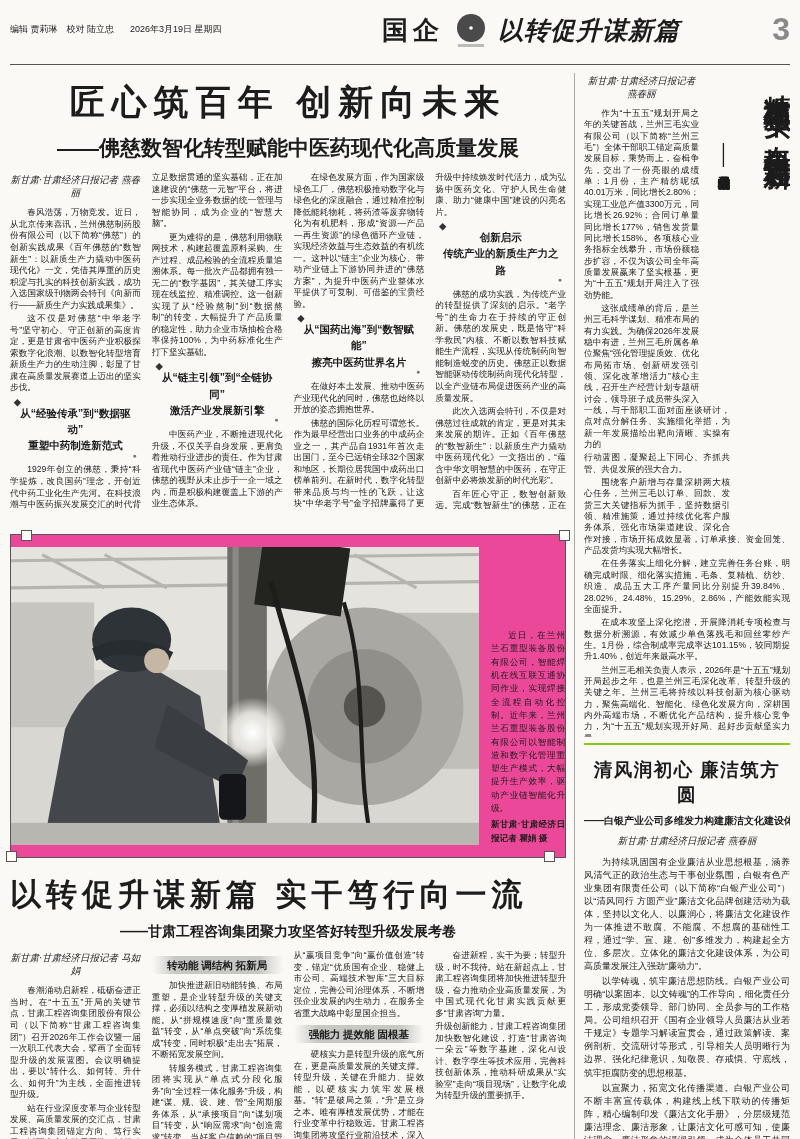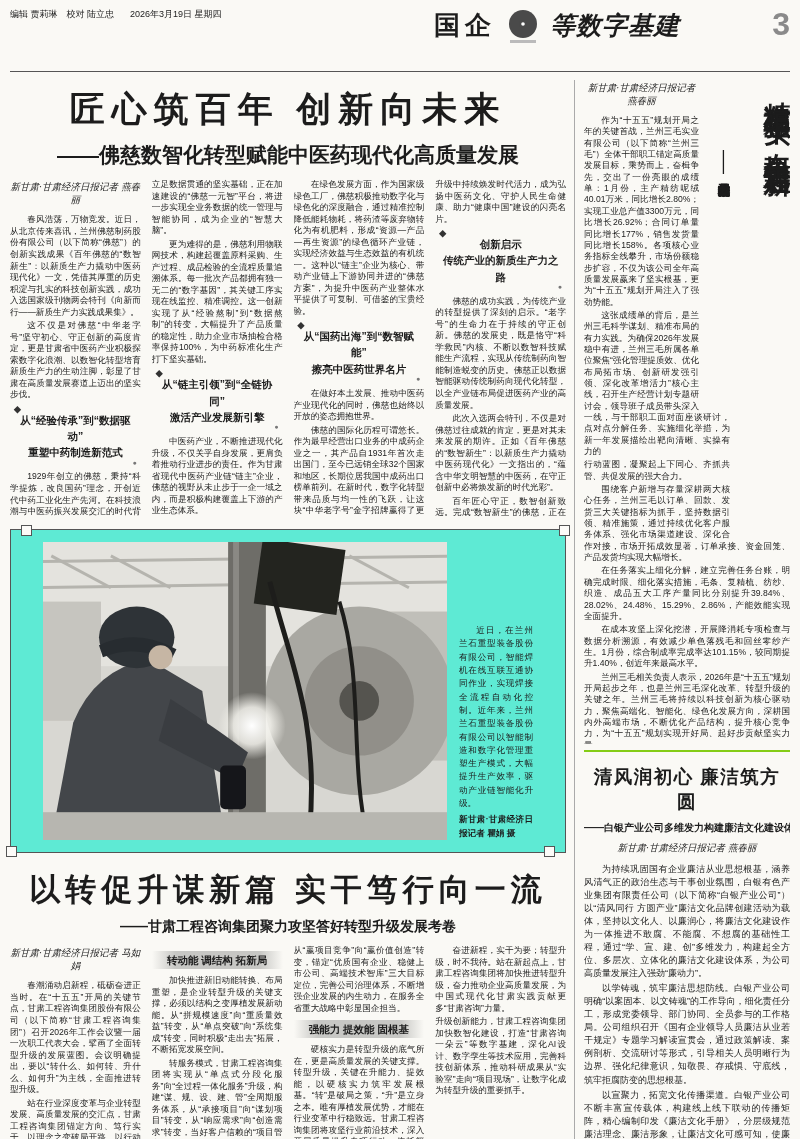--- a/index.html
+++ b/index.html
@@ -5,21 +5,21 @@
   html,body{margin:0;padding:0;}
   body{
     width:800px;height:1139px;overflow:hidden;
     background:#faf9f5;color:#1c1c1c;
     font-family:"Liberation Sans",sans-serif;
     position:relative;
   }
   .page{padding:8px 10px 0 10px;}
 
   
-  .hdr{display:flex;align-items:flex-start;border-bottom:1.5px solid #555;padding-bottom:19px;height:44px;}
+  .hdr{display:flex;align-items:center;border-bottom:1.5px solid #555;padding-bottom:12px;height:44px;}
   .hdr-left{flex:1;font-size:9px;color:#222;display:flex;gap:16px;align-items:flex-end;padding-bottom:2px;}
   .hdr-center{display:flex;align-items:center;gap:12px;}
   .section-label{font-size:26px;font-weight:900;letter-spacing:5px;}
   .logo{display:flex;flex-direction:column;align-items:center;gap:1px;}
   .logo-bar{width:26px;height:3px;background:#bbb;}
   .masthead{font-family:"DejaVu Serif",serif;font-style:italic;font-weight:900;font-size:25px;letter-spacing:1px;}
   .page-num{flex:0 0 110px;text-align:right;font-size:32px;font-weight:bold;color:#8a8a8a;line-height:1;padding-bottom:2px;}
 
   
   .content{display:flex;margin-top:8px;}
@@ -33,31 +33,31 @@
   .col{flex:1;font-size:8.6px;line-height:1.34;text-align:justify;overflow:hidden;min-width:0;}
   .a1 .col{height:338px;}
   .para{text-indent:2em;margin:0 0 2px;}
   .cont{text-indent:0;}
   .byline{text-align:center;font-family:"DejaVu Serif",serif;font-style:italic;font-size:9.5px;text-indent:0;margin:2px 0 8px;}
   .col-heading{font-weight:bold;text-align:center;white-space:pre-line;font-size:10.5px;line-height:1.55;margin:8px 3px;padding:3px 0;position:relative;}
   .col-heading::before{content:"◆";position:absolute;left:1px;top:-6px;font-size:9px;color:#333;}
   .col-heading::after{content:"●";position:absolute;right:1px;bottom:-5px;font-size:7px;color:#777;}
 
   
-  .photo-wrap{margin-top:12px;border:1px solid #555;padding:12px 32px;position:relative;background:#5eead4;}
+  .photo-wrap{margin-top:24px;border:1px solid #555;padding:12px 0;position:relative;background:#ec4899;}
   .corner{position:absolute;width:9px;height:9px;border:1px solid #555;background:#fcfbf8;}
   .c-tl{top:-5px;left:10px;} .c-tr{top:-5px;right:-5px;} .c-bl{bottom:-5px;left:-5px;} .c-br{bottom:-5px;right:10px;}
   .photo-flex{display:flex;gap:12px;}
   .photo-svg{flex:1;height:298px;display:block;min-width:0;}
   .photo-caption{flex:0 0 74px;font-size:8.6px;line-height:1.55;font-family:"DejaVu Serif",serif;text-align:justify;padding-top:82px;overflow:hidden;}
   .photo-caption .para{margin-bottom:3px;}
   .sig{font-weight:bold;text-indent:0;font-family:"Liberation Sans",sans-serif;}
 
   
-  .a3-title{font-size:31px;font-weight:900;text-align:center;letter-spacing:5px;margin:16px 0 7px;}
+  .a3-title{font-size:31px;font-weight:900;letter-spacing:5px;margin:16px 0 7px;}
   .a3-sub{font-size:14px;font-weight:bold;text-align:center;margin-bottom:9px;}
   .a3 .col{height:232px;}
   .ribbon-heading{font-weight:bold;font-size:10.5px;text-align:center;margin:6px 0;padding:2px 0;
     background:linear-gradient(90deg,rgba(190,190,188,0) 0%,#c7c7c4 18%,#c7c7c4 82%,rgba(190,190,188,0) 100%);}
 
   
   .a2{height:664px;overflow:hidden;}
   .a2-headline{float:right;writing-mode:vertical-rl;height:452px;width:54px;margin-left:6px;
     font-size:27px;font-weight:900;letter-spacing:3px;line-height:1;}
   .a2-subtitle{float:right;writing-mode:vertical-rl;height:260px;width:26px;padding-top:70px;margin-left:5px;
@@ -84,21 +84,21 @@
       <span class="section-label">国企</span>
       <span class="logo">
         <svg width="30" height="30" viewBox="0 0 30 30">
           <circle cx="15" cy="15" r="14" fill="#4a4a4a"></circle>
           <path d="M15 4 a11 11 0 0 1 0 22 a7 7 0 0 0 0-22z" fill="#fff"></path>
           <circle cx="15" cy="15" r="4" fill="#4a4a4a"></circle>
           <circle cx="15" cy="15" r="1.8" fill="#fff"></circle>
         </svg>
         <span class="logo-bar"></span>
       </span>
-      <span class="masthead">等数字基建</span>
+      <span class="masthead">以转促升谋新篇</span>
     </div>
     <div class="page-num">3</div>
   </div>
 
   <div class="content">
 
     <div class="left-region">
 
       <div class="a1">
         <div class="a1-title">匠心筑百年 创新向未来</div>

